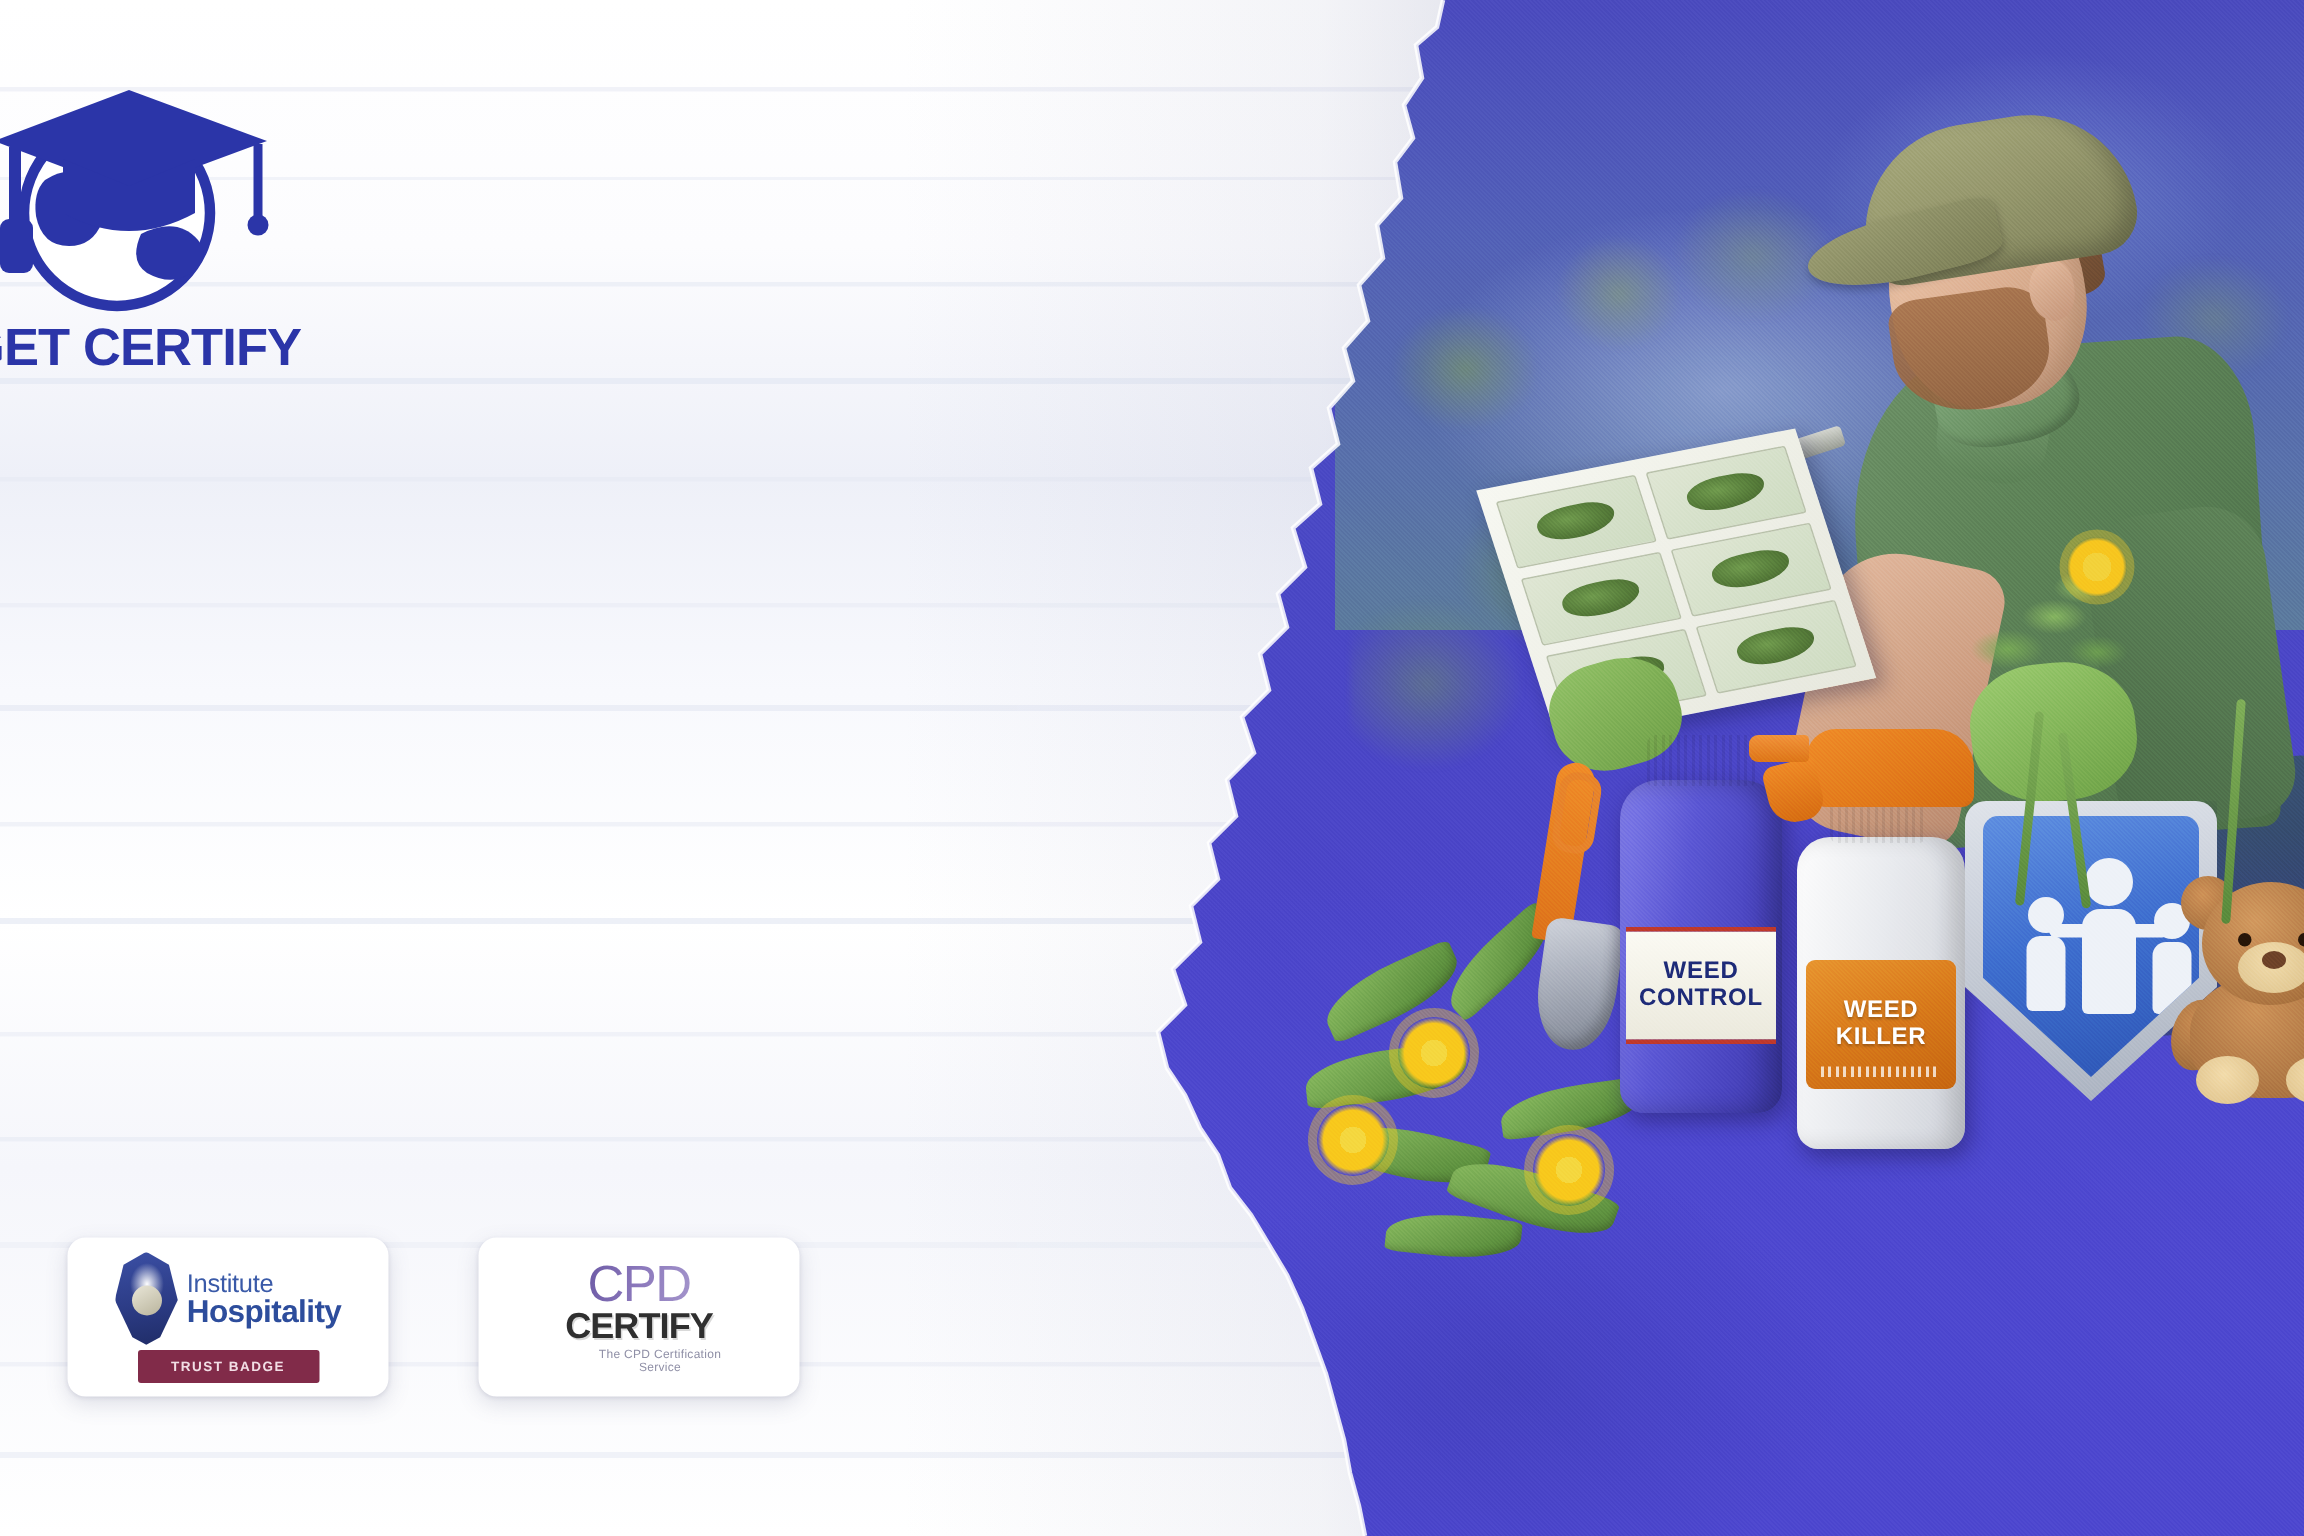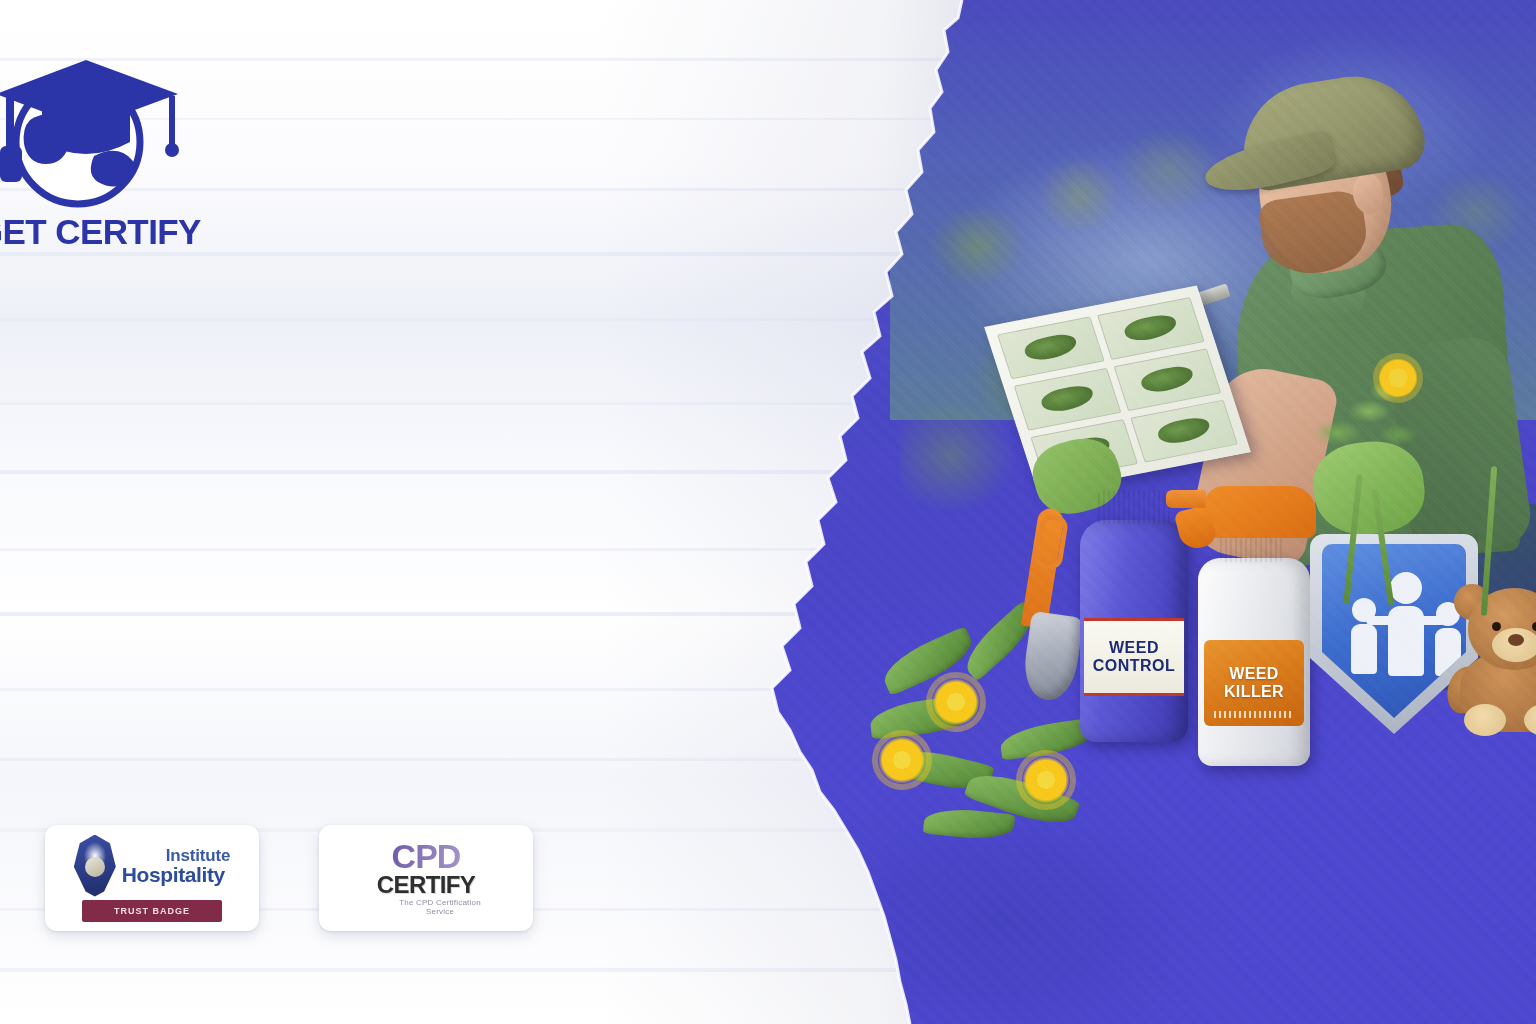--- a/index.html
+++ b/index.html
@@ -354,32 +354,32 @@
       radial-gradient(ellipse 16px 20px at 50% 34%,#ffffff,rgba(255,255,255,0) 70%),
       linear-gradient(170deg,#3b4fa4 0%,#2c3c86 55%,#1f2c66 100%);
     clip-path:polygon(50% 0,86% 14%,100% 52%,72% 92%,50% 100%,28% 92%,0 52%,14% 14%);
     position:relative;
   }
   .ioh-crest:after{
     content:"";position:absolute;left:11px;top:22px;width:20px;height:20px;border-radius:50%;
     background:linear-gradient(150deg,#e9e6d8,#b9b49c);
   }
   .ioh-name{ text-align:left; line-height:1.0; }
-  .ioh-name .l1{ font-size:17px; font-weight:bold; color:#3a5aa8; letter-spacing:-.2px;margin-left:44px;}
+  .ioh-name .l1{ font-size:17px; font-weight:normal; color:#3a5aa8; letter-spacing:-.2px;}
   .ioh-name .l2{ font-size:21px; font-weight:bold; color:#2d4d9c; letter-spacing:-.4px;}
   .ioh-bar{
-    width:140px;height:22px;background:#7b2040;border-radius:2px;
+    width:121px;height:22px;background:#7b2040;border-radius:2px;
     display:flex;align-items:center;justify-content:center;
     color:#f2dde4;font-size:9px;letter-spacing:1px;font-weight:bold;
     opacity:.95;
   }
   
   .cpd{ display:flex; flex-direction:column; align-items:center; gap:1px; padding:8px 6px; }
   .cpd-top{
-    font-size:34px;font-weight:bold;letter-spacing:-1px;line-height:.95;
+    font-size:34px;font-weight:normal;letter-spacing:-1px;line-height:.95;
     background:linear-gradient(100deg,#6d5ba6,#8c79bc 50%,#a394cb);
     -webkit-background-clip:text;background-clip:text;color:transparent;
   }
   .cpd-mid{ font-size:24px;font-weight:bold;color:#2f2f2f;letter-spacing:-.6px;line-height:1;
             text-shadow:1px 1px 0 rgba(0,0,0,.15);}
   .cpd-sub{ font-size:8px;color:#8f8fa6;text-align:center;line-height:1.15;letter-spacing:.2px;margin-left:28px;}
 </style>
 </head>
 <body>
 

